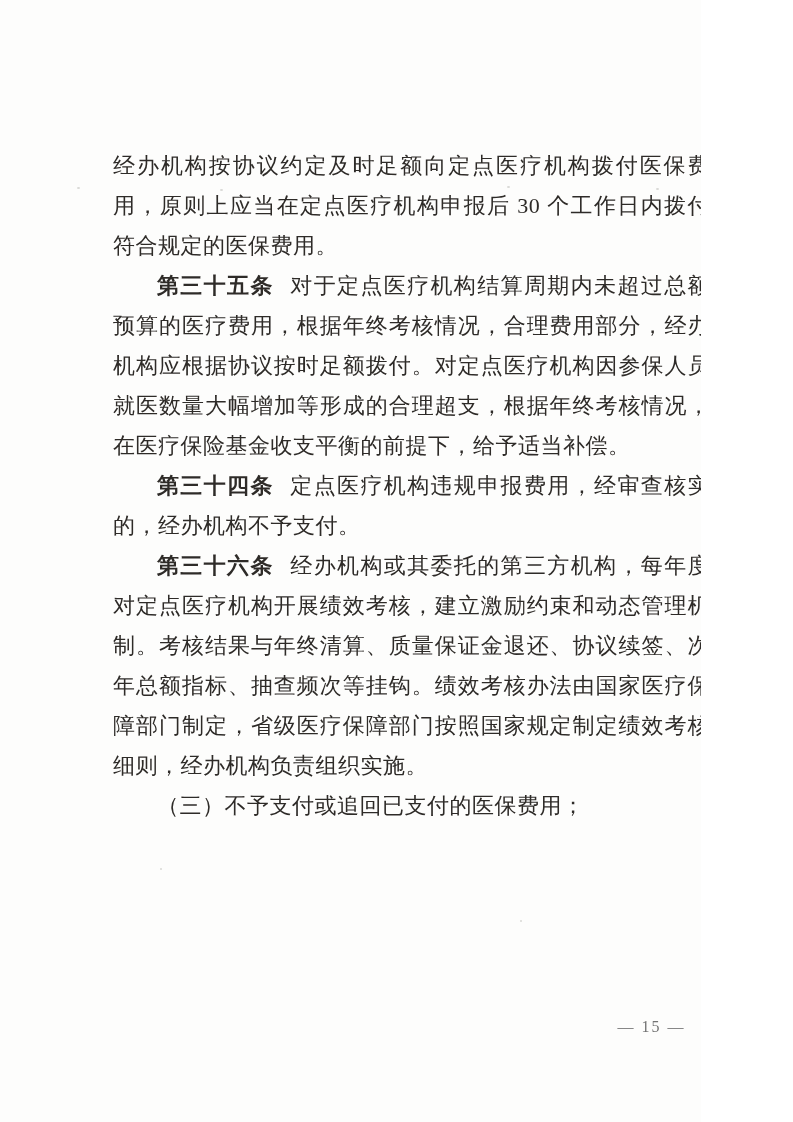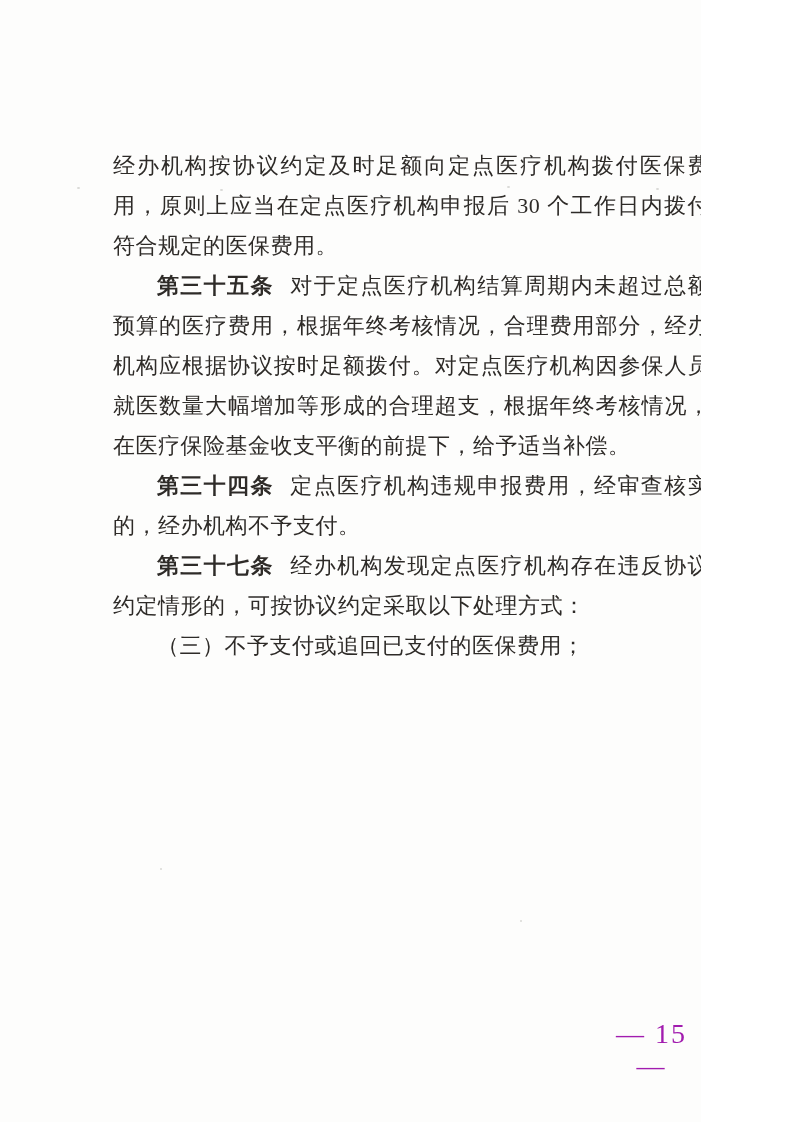--- a/index.html
+++ b/index.html
@@ -44,23 +44,23 @@
   .article-label:empty {
     display: none;
     margin: 0;
   }
   .page-number {
     position: absolute;
     top: 1018px;
     left: 604px;
     width: 95px;
     text-align: center;
-    font-size: 28px;
+    font-size: 16px;
     letter-spacing: 2px;
-    color: #a21caf;
+    color: #737373;
     font-family: "Liberation Serif", "DejaVu Serif", serif;
   }
   
   .speck {
     position: absolute;
     width: 3px;
     height: 2px;
     background: #d9d9d6;
     border-radius: 50%;
   }
@@ -90,24 +90,24 @@
     </p>
 
     <p class="para">
       <span class="article-label">第三十五条</span><span>对于定点医疗机构结算周期内未超过总额预算的医疗费用，根据年终考核情况，合理费用部分，经办机构应根据协议按时足额拨付。对定点医疗机构因参保人员就医数量大幅增加等形成的合理超支，根据年终考核情况，在医疗保险基金收支平衡的前提下，给予适当补偿。</span>
     </p>
 
     <p class="para">
       <span class="article-label">第三十四条</span><span>定点医疗机构违规申报费用，经审查核实的，经办机构不予支付。</span>
     </p>
 
+    <p class="para">
+      <span class="article-label">第三十六条</span><span>经办机构或其委托的第三方机构，每年度对定点医疗机构开展绩效考核，建立激励约束和动态管理机制。考核结果与年终清算、质量保证金退还、协议续签、次年总额指标、抽查频次等挂钩。绩效考核办法由国家医疗保障部门制定，省级医疗保障部门按照国家规定制定绩效考核细则，经办机构负责组织实施。</span>
+    </p>
 
-    <p class="para">
-      <span class="article-label">第三十七条</span><span>经办机构发现定点医疗机构存在违反协议约定情形的，可按协议约定采取以下处理方式：</span>
-    </p>
 
 
 
     <p class="para">
       <span>（三）不予支付或追回已支付的医保费用；</span>
     </p>
 
   </div>
 
   <div class="page-number">— 15 —</div>

